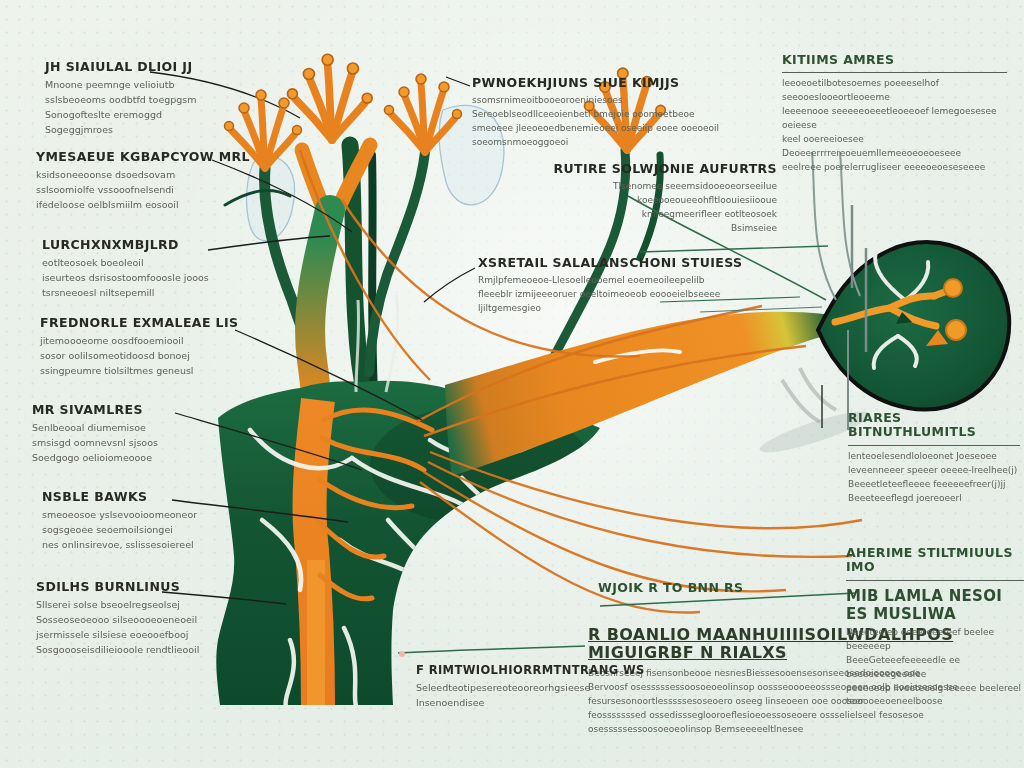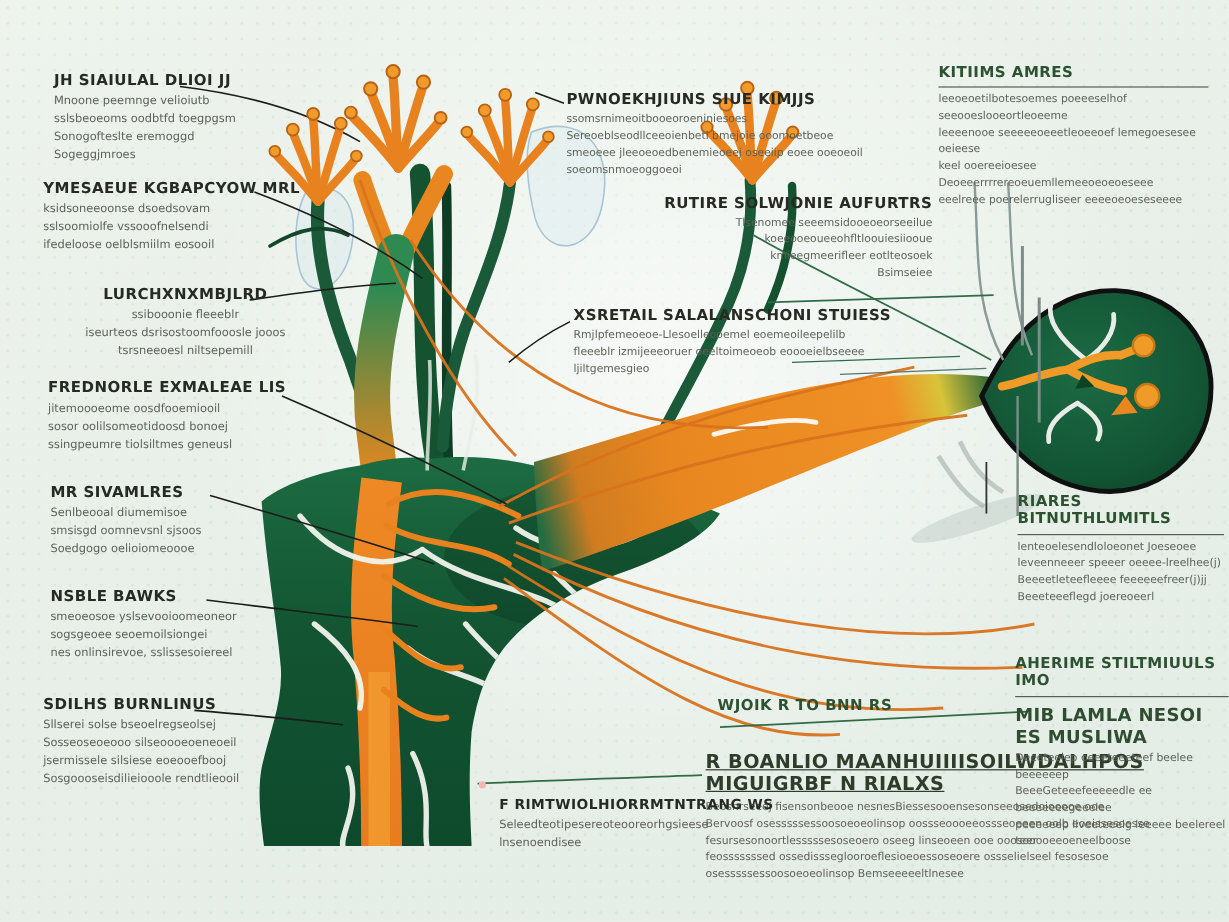--- a/index.html
+++ b/index.html
@@ -16,23 +16,23 @@
   .lb{position:absolute;z-index:5;}
   .lb h4{margin:0 0 4px 0;font-size:12.5px;font-weight:bold;letter-spacing:.4px;
          color:#262a22;line-height:1.15;}
   .lb .sub{font-size:15px;font-weight:bold;color:#2e4d31;margin:6px 0 3px 0;letter-spacing:.3px;}
   .lb p{margin:0;font-size:9.5px;line-height:1.55;color:#5d6158;}
   .lb p span{display:block;}
   .green h4{color:#2c5232;}
   .ul h4{border-bottom:1px solid #555e55;padding-bottom:5px;}
   .lb1{left:45px;top:60px;width:205px;}
   .lb2{left:36px;top:150px;width:215px;}
-  .lb3{left:42px;top:238px;width:225px;text-align:center;}
+  .lb3{left:42px;top:238px;width:225px;}
   .lb4{left:40px;top:316px;width:220px;}
-  .lb5{left:42px;top:403px;width:195px;}
+  .lb5{left:32px;top:403px;width:195px;}
   .lb6{left:42px;top:490px;width:220px;}
   .lb7{left:36px;top:580px;width:225px;}
   .lb8{left:472px;top:76px;width:300px;}
   .lb9{left:492px;top:162px;width:285px;text-align:right;}
   .lb10{left:478px;top:256px;width:270px;}
   .lb11{left:598px;top:581px;width:260px;}
   .lb12{left:588px;top:626px;width:432px;}
   .lb12 h4{font-size:16px;color:#2e3c2a;text-decoration:underline;}
   .lb13{left:416px;top:664px;width:240px;}
   .lb13 h4{font-size:11.5px;}
@@ -239,21 +239,21 @@
   <h4>YMESAEUE KGBAPCYOW MRL</h4>
   <p>
     <span>ksidsoneeoonse dsoedsovam</span>
         <span>sslsoomiolfe vssooofnelsendi</span>
     <span>ifedeloose oelblsmiilm eosooil</span>
       </p>
 </div>
 <div class="lb lb3">
   <h4>LURCHXNXMBJLRD</h4>
   <p>
-    <span>ssibooonie fleeeblr</span>
+    <span>eotlteosoek boeoleoil</span>
         <span>iseurteos dsrisostoomfooosle jooos</span>
     <span>tsrsneeoesl niltsepemill</span>
       </p>
 </div>
 <div class="lb lb4">
   <h4>FREDNORLE EXMALEAE LIS</h4>
   <p>
     <span>jitemoooeome oosdfooemiooil</span>
         <span>sosor oolilsomeotidoosd bonoej</span>
     <span>ssingpeumre tiolsiltmes geneusl</span>

